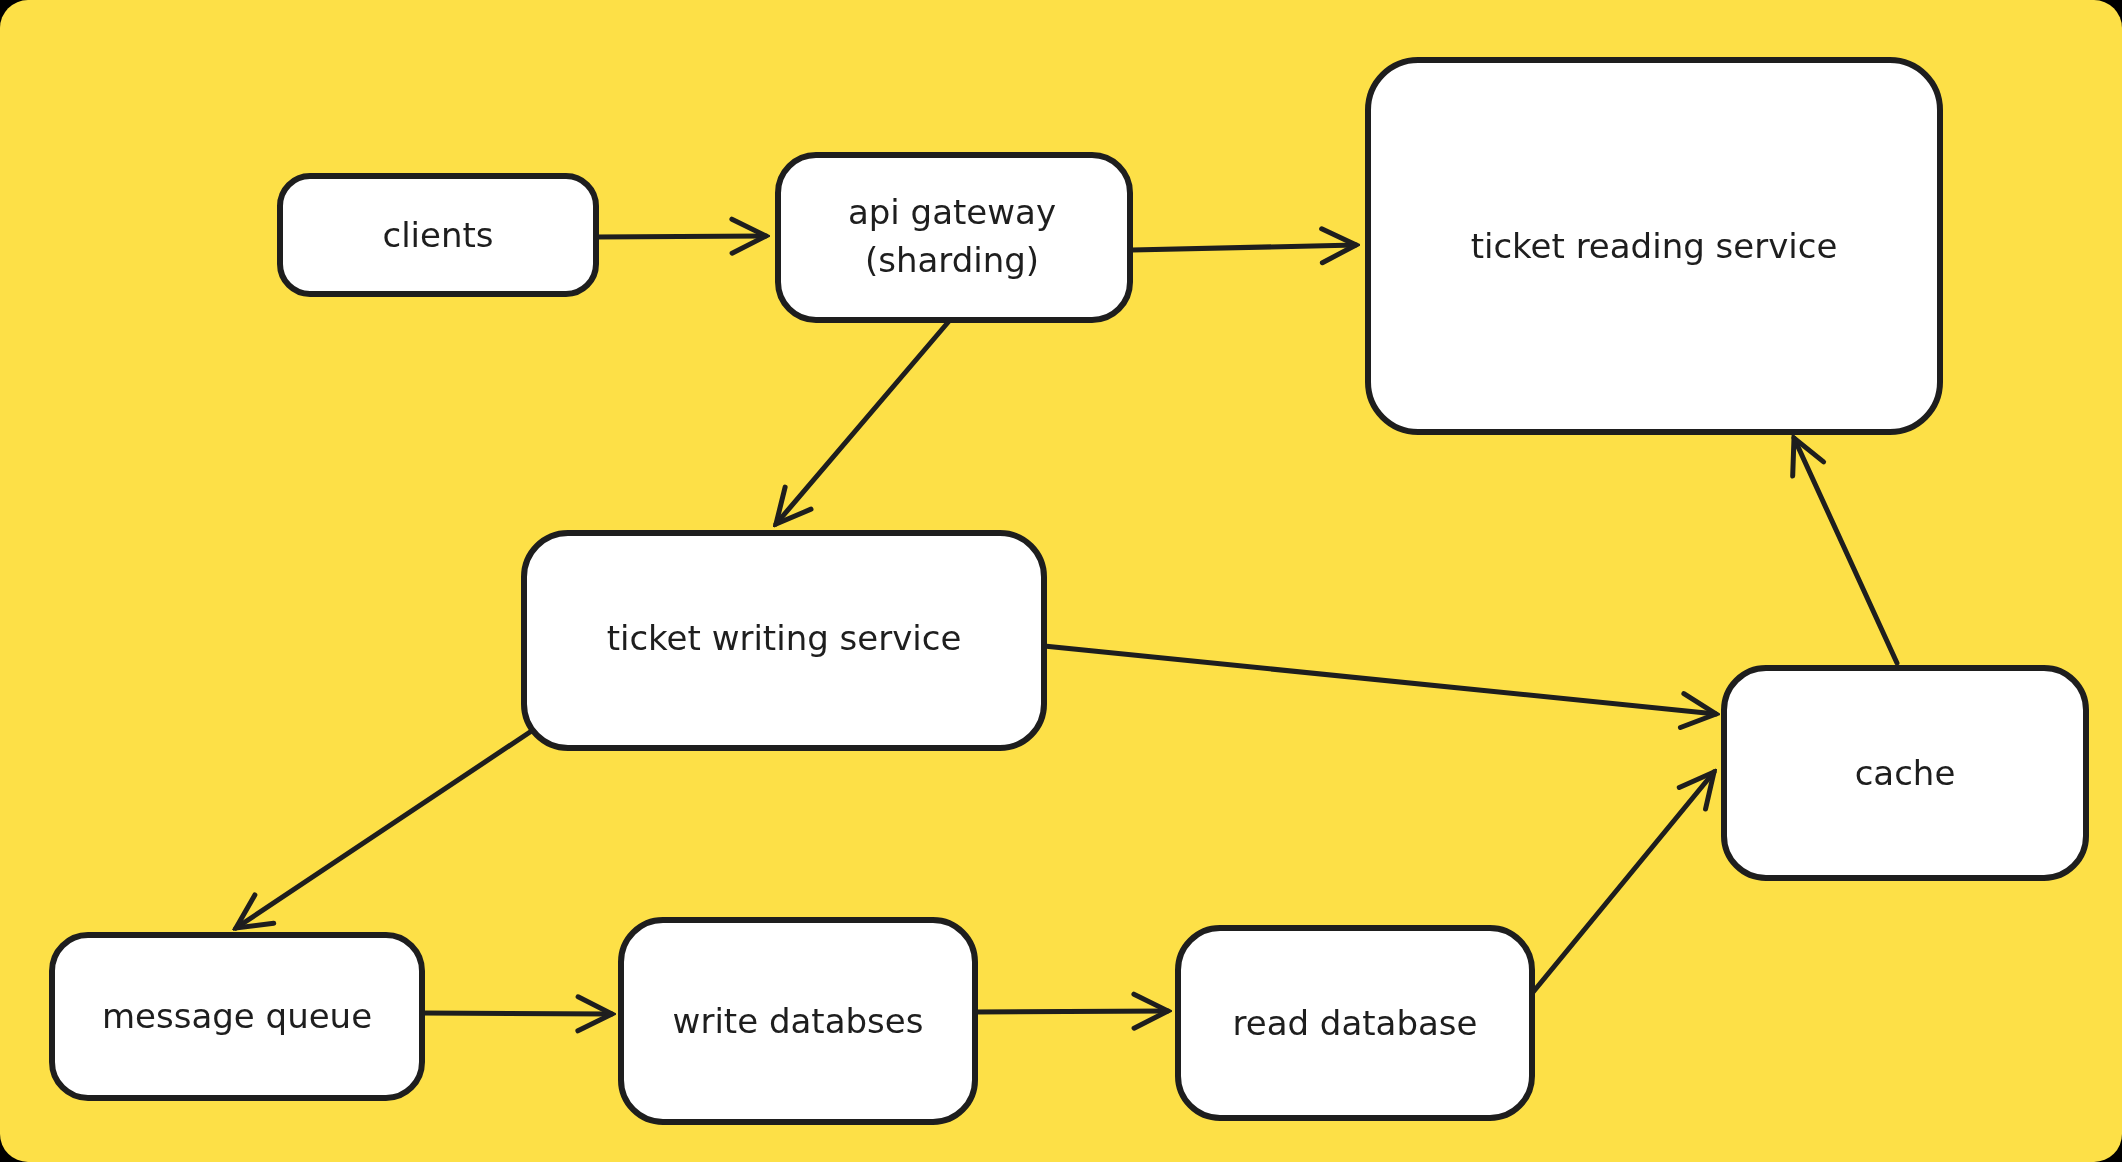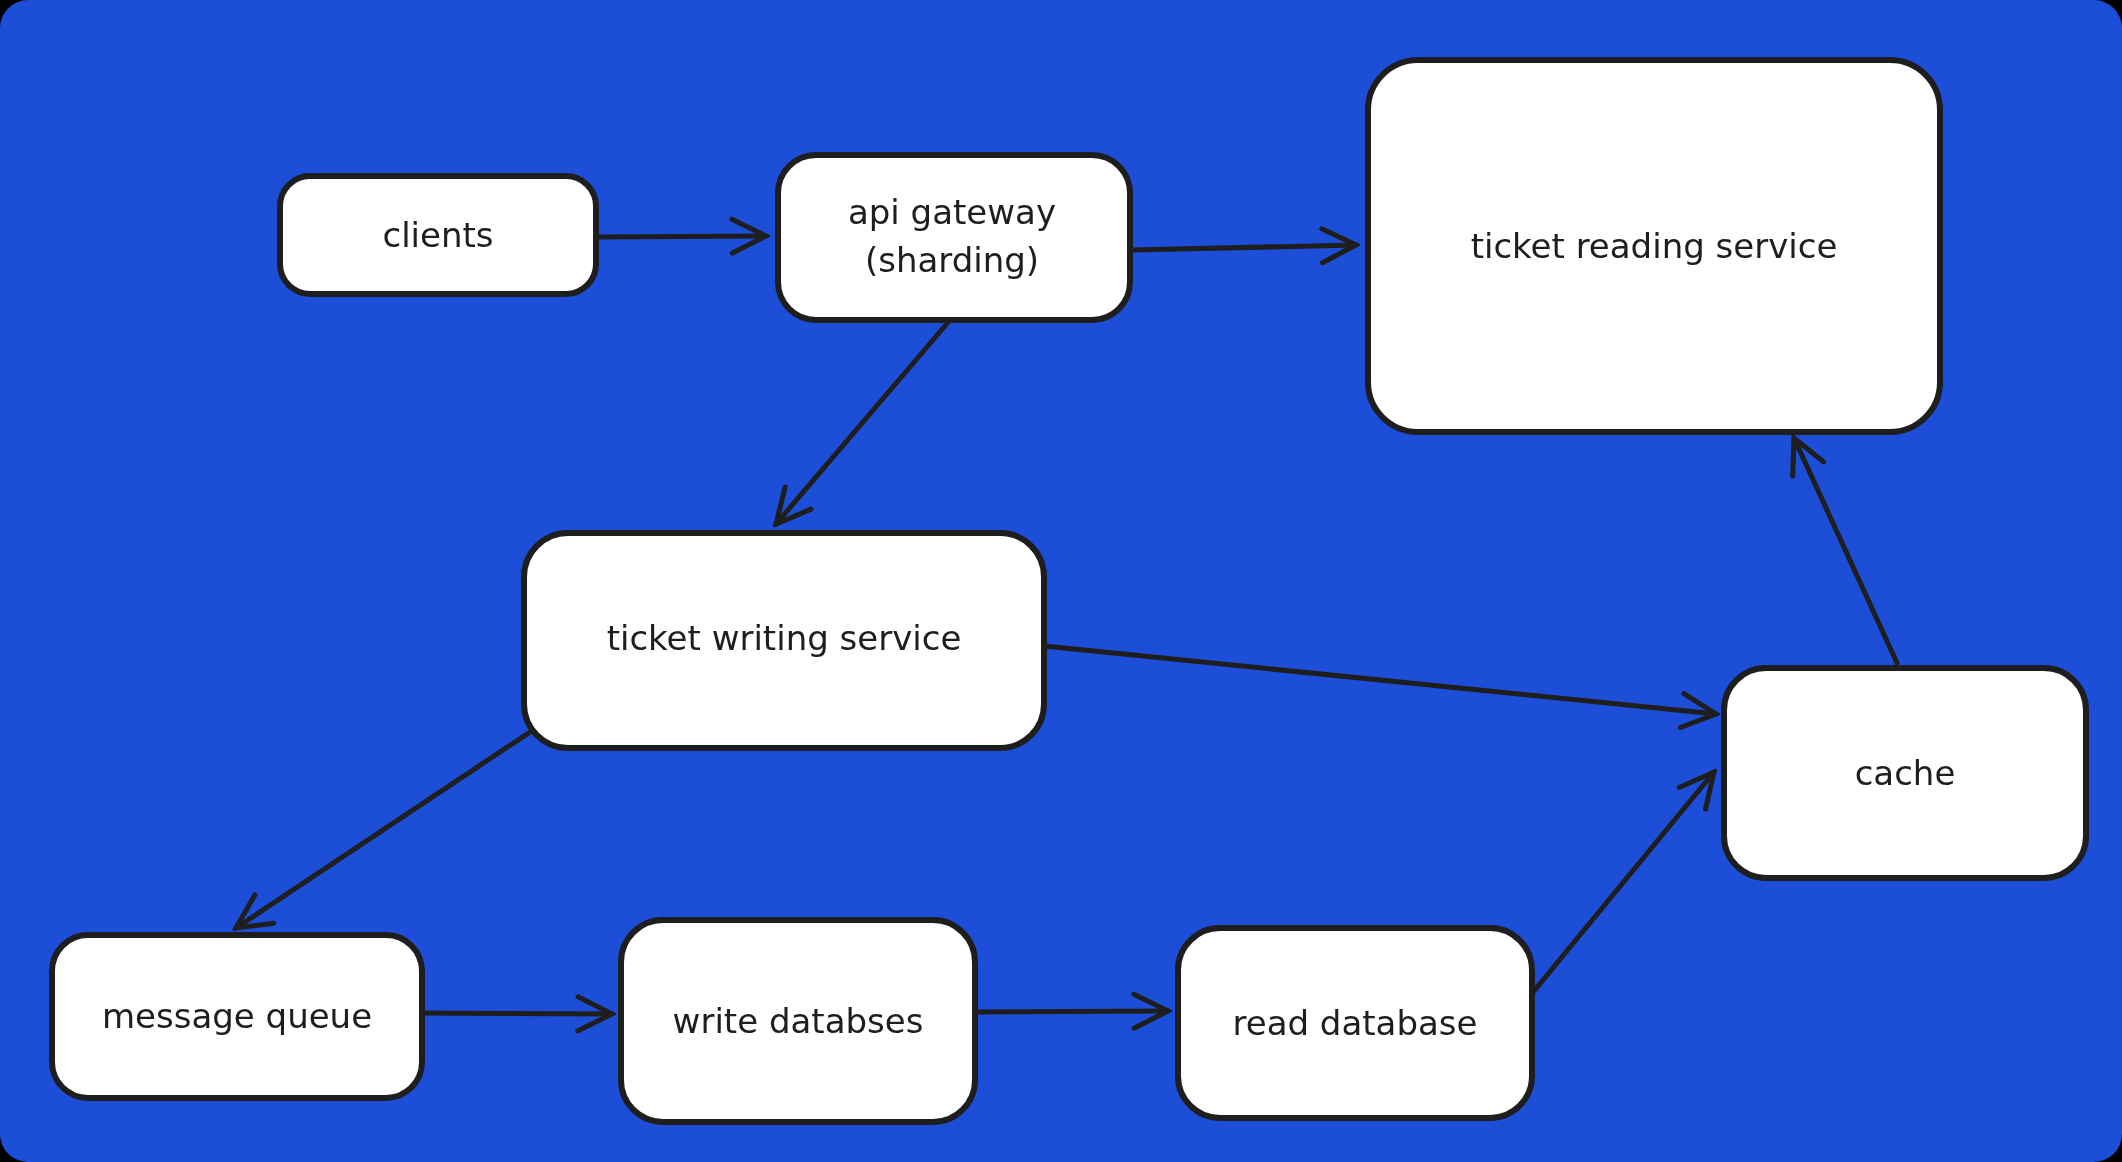--- a/index.html
+++ b/index.html
@@ -8,21 +8,21 @@
     background: #000000;
     width: 2122px;
     height: 1162px;
     overflow: hidden;
     font-family: "DejaVu Sans", sans-serif;
   }
   .canvas {
     position: relative;
     width: 2122px;
     height: 1162px;
-    background: #1d4ed8;
+    background: #fde047;
     border-radius: 28px;
     overflow: hidden;
   }
   svg { display: block; }
   .node-box {
     fill: #ffffff;
     stroke: #1e1e1e;
     stroke-width: 6;
   }
   .node-label {

